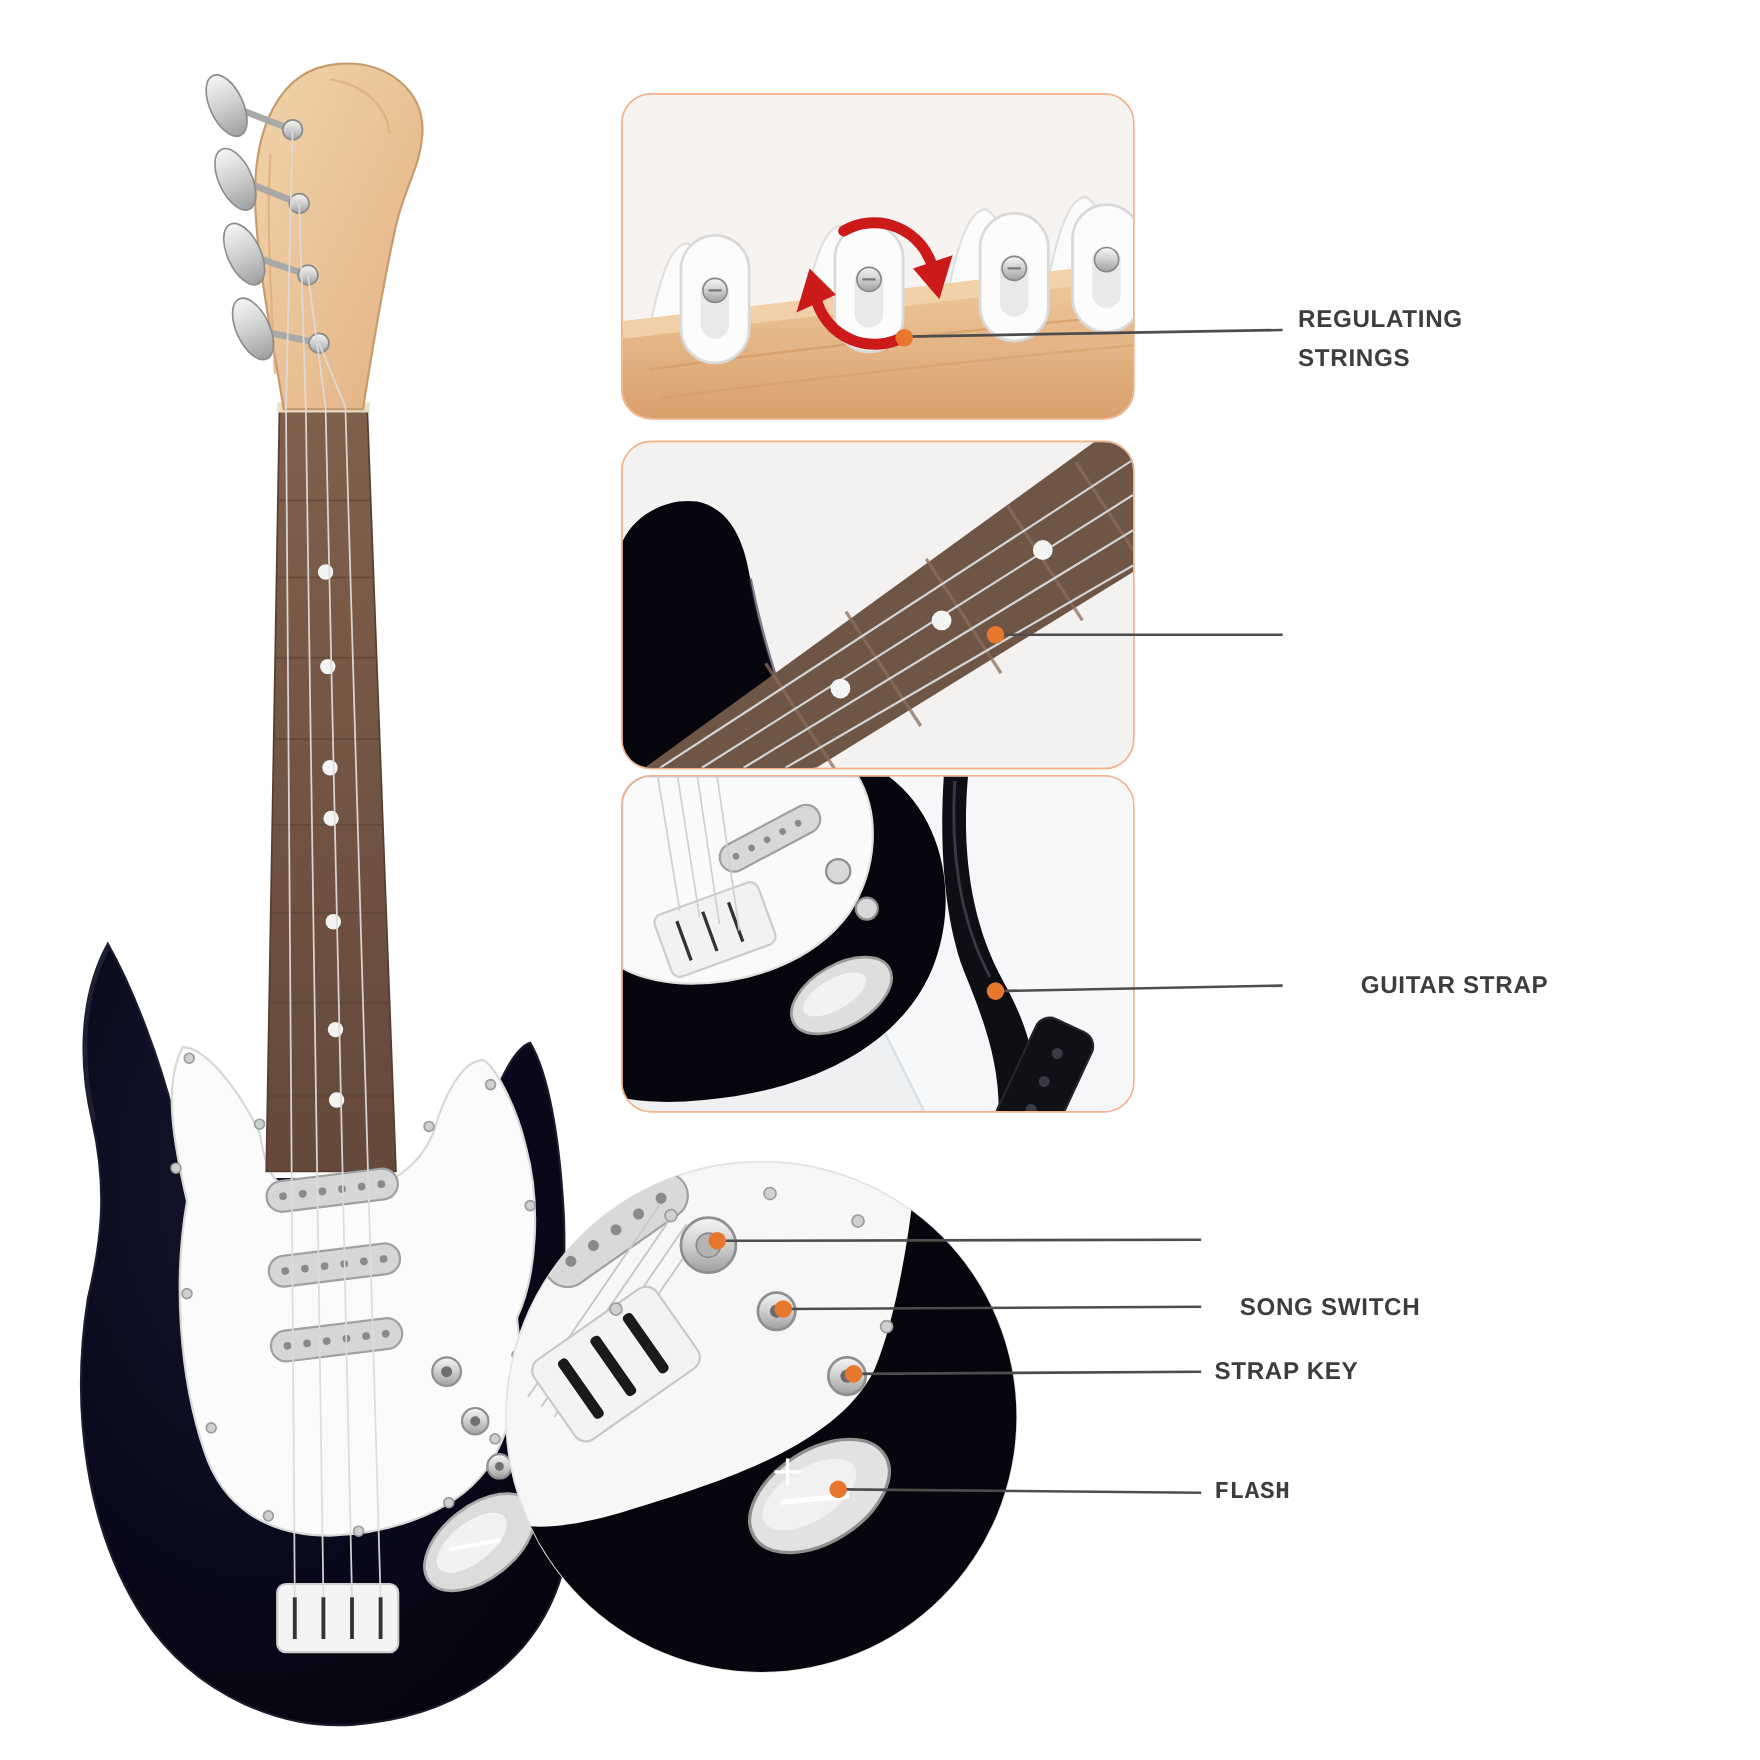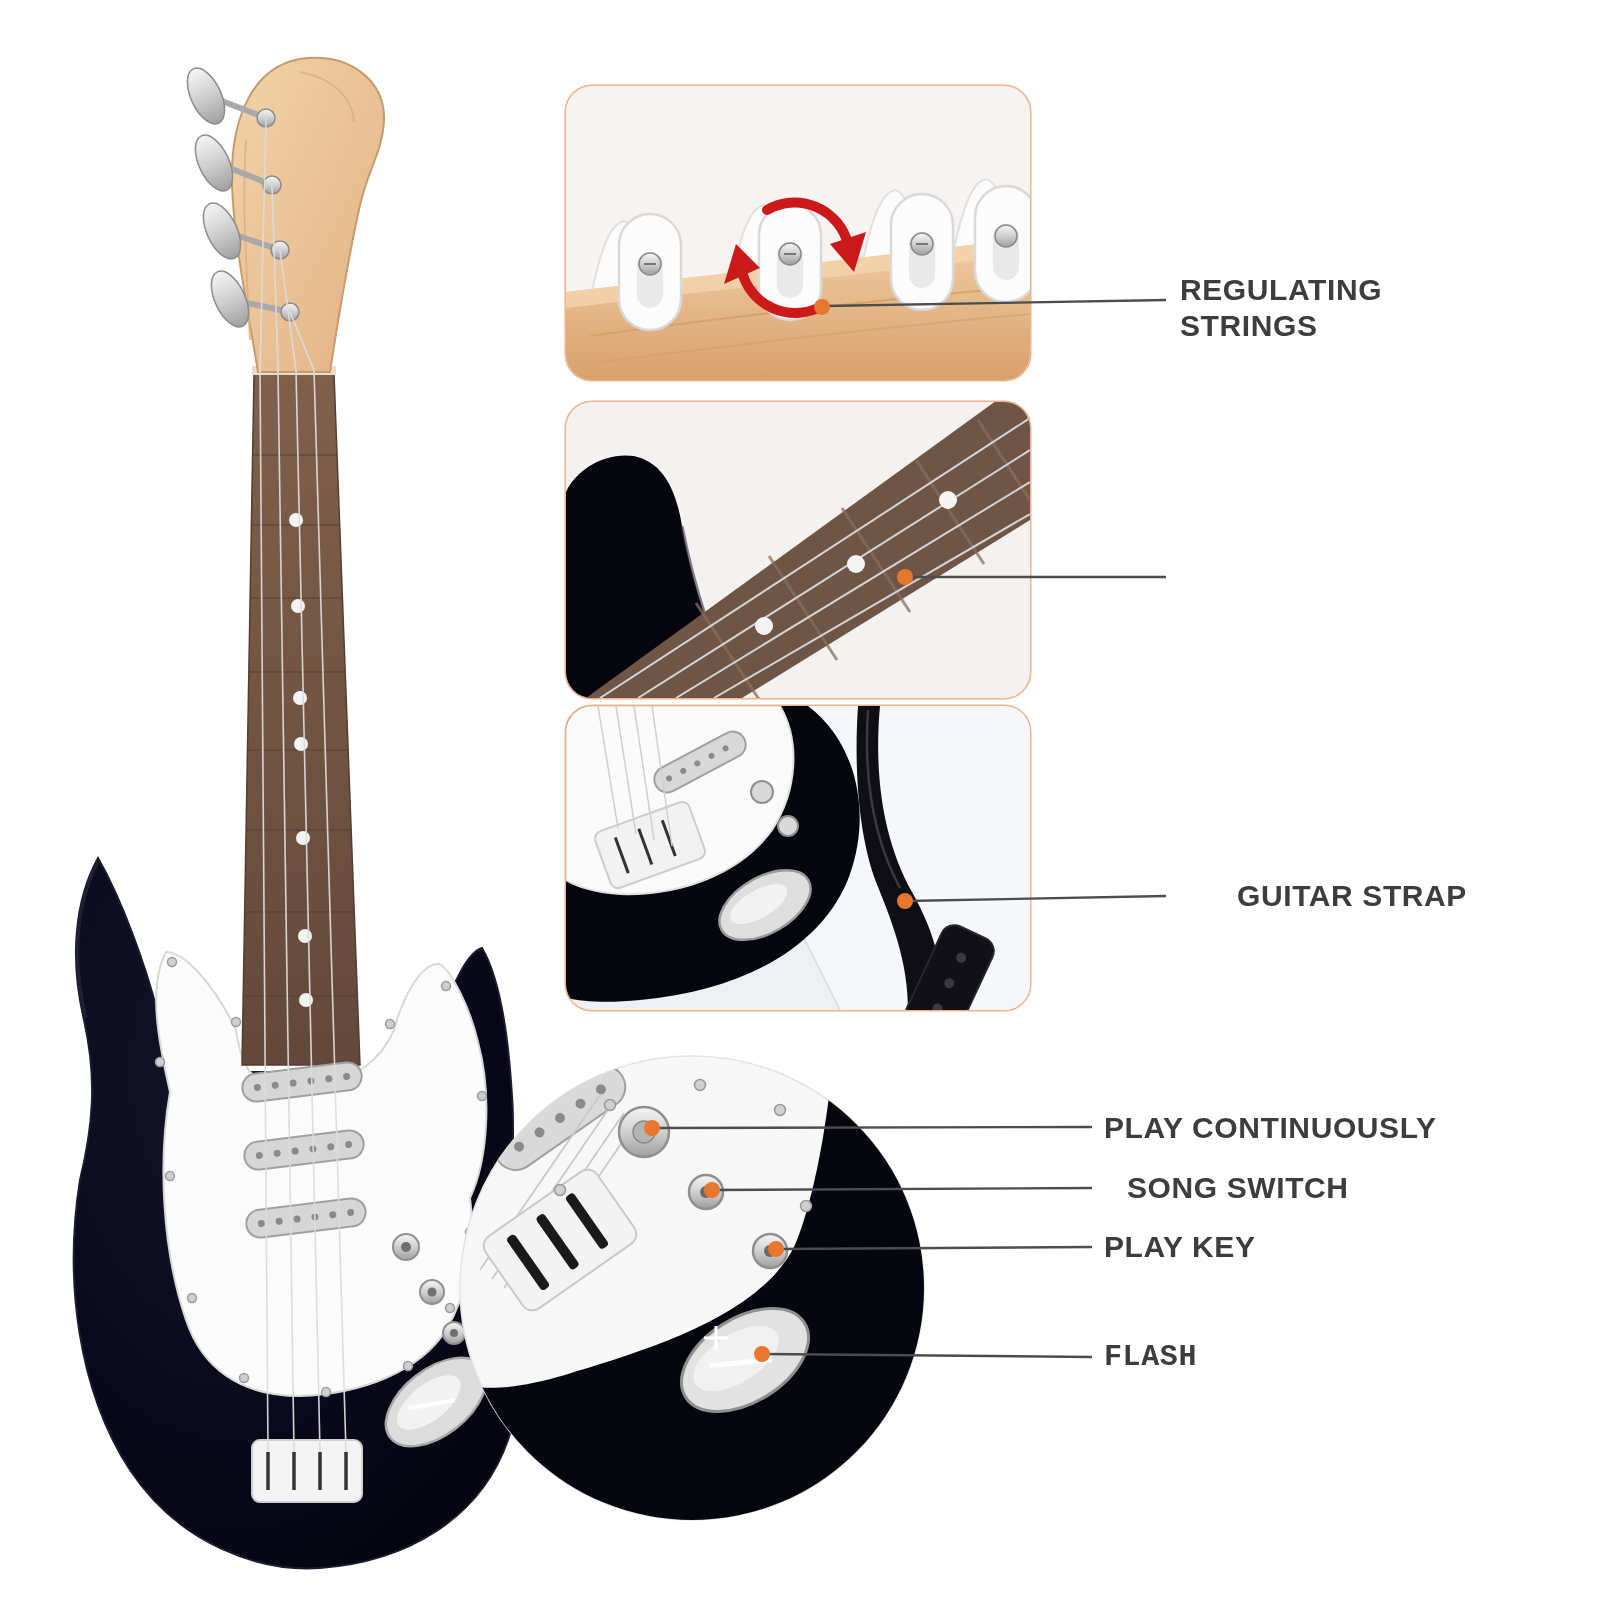--- a/index.html
+++ b/index.html
@@ -5,21 +5,21 @@
   html,body { margin:0; padding:0; }
   body {
     width:1600px; height:1600px;
     background: var(--background, #ffffff);
     font-family: "Liberation Sans", sans-serif;
   }
   .stage { position:relative; width:1600px; height:1600px; overflow:hidden; }
   svg.scene { position:absolute; left:0; top:0; }
   .lbl {
     position:absolute;
-    font-weight:700; font-size:30px; line-height:36px;
+    font-weight:700; font-size:22px; line-height:36px;
     letter-spacing:0.6px;
     color: var(--label-text, #3d3d3d);
     white-space:nowrap;
   }
   .lbl.wrap { white-space:normal; width:250px; }
   .panel-frame { fill:#ffffff; stroke: var(--panel-border, #f2b28a); stroke-width:3; }
   .cline { stroke: var(--callout-line, #4d4d4d); stroke-width:2.4; fill:none; }
   .cdot  { fill: var(--callout-dot, #e8772e); }
   .rarrow { stroke: var(--rotation-arrow, #cc1a1a); stroke-width:10; fill:none; stroke-linecap:round; }
   .rhead  { fill: var(--rotation-arrow, #cc1a1a); }
@@ -457,18 +457,17 @@
     <circle class="cdot" cx="905" cy="901" r="8"></circle>
     <circle class="cdot" cx="652" cy="1128" r="8"></circle>
     <circle class="cdot" cx="712" cy="1190" r="8"></circle>
     <circle class="cdot" cx="776" cy="1249" r="8"></circle>
     <circle class="cdot" cx="762" cy="1354" r="8"></circle>
   </g>
 </svg>
 
 <div class="lbl wrap" style="left:1180px; top:272px;">REGULATING STRINGS</div>
 <div class="lbl" style="left:1237px; top:878px;">GUITAR STRAP</div>
-<div class="lbl" style="left:1104px; top:1110px;">PLAY CONTINUOUSLY</div>
 <div class="lbl" style="left:1104px; top:1170px;margin-left:23px;">SONG SWITCH</div>
-<div class="lbl" style="left:1104px; top:1229px;">PLAY KEY</div>
+<div class="lbl" style="left:1104px; top:1229px;">STRAP KEY</div>
 <div class="lbl" style="left:1104px; top:1339px;font-family:Liberation Mono, monospace;">FLASH</div>
 
 </div>
 
 </body></html>

